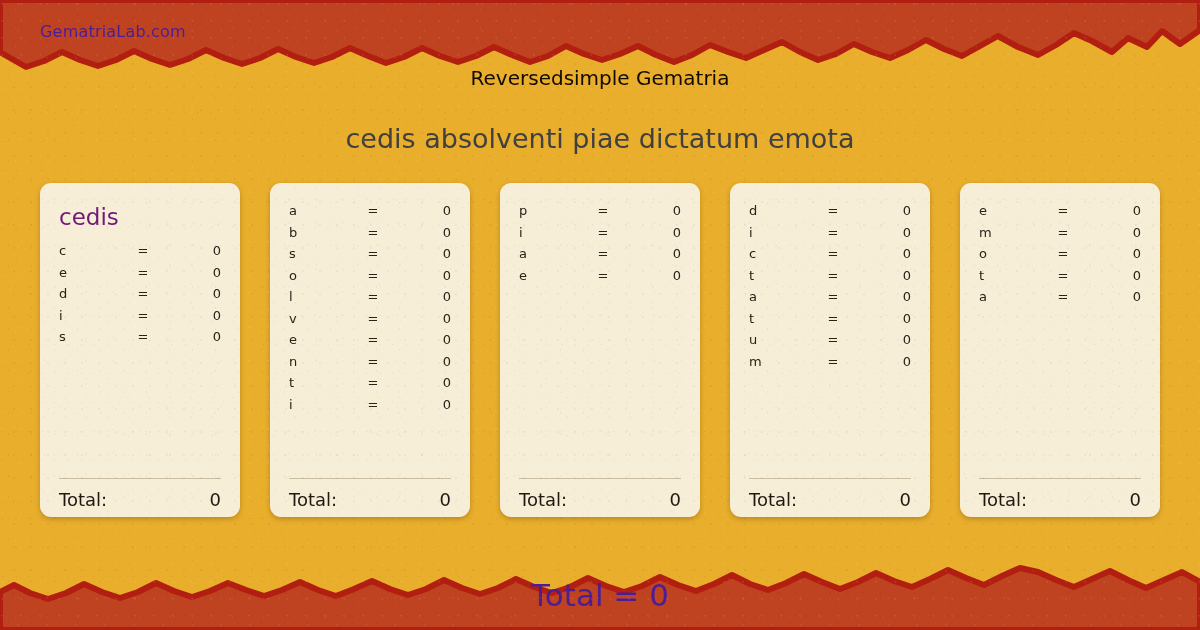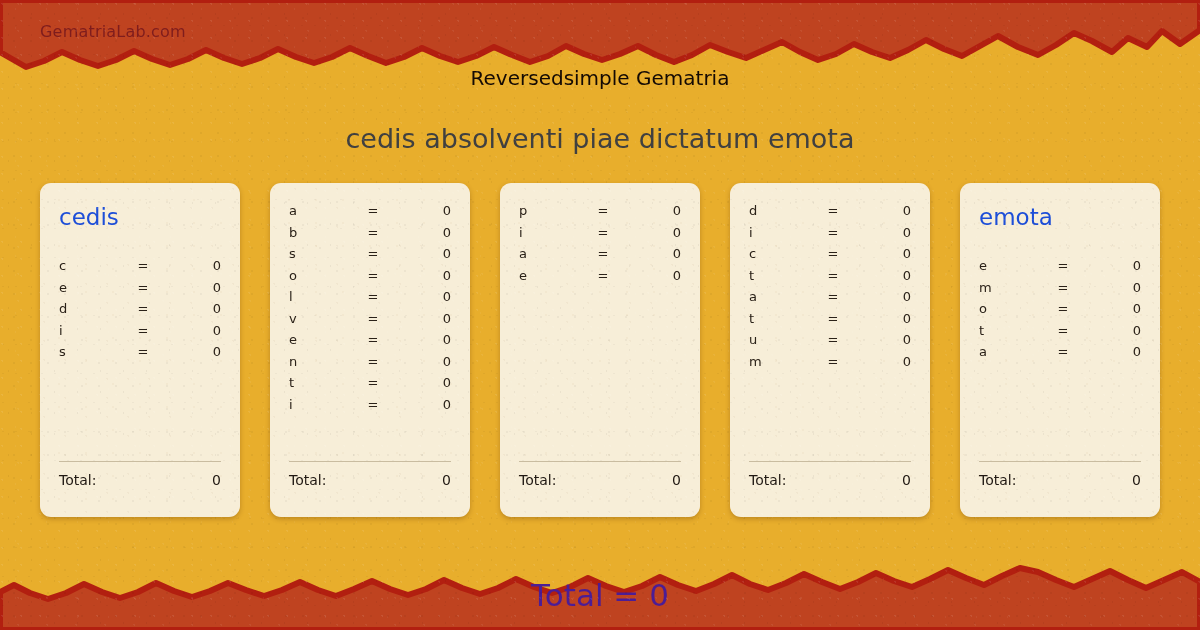--- a/index.html
+++ b/index.html
@@ -51,21 +51,21 @@
   .band svg { display: block; width: 1200px; }
 
   .band-top    { top: 0; }
   .band-bottom { bottom: 0; }
 
   .logo {
     position: absolute;
     left: 40px;
     top: 22px;
     font-size: 16px;
-    color: #7f1d1d;
+    color: #4c1d95;
     letter-spacing: .2px;
     z-index: 12;
     white-space: nowrap;
   }
 
   .footer-total {
     position: absolute;
     left: 0;
     width: 1200px;
     bottom: 17px;
@@ -130,23 +130,23 @@
     pointer-events: none;
     opacity: .25;
     background-image:
       radial-gradient(circle at 20% 30%, rgba(160,120,60,.22) 0 1px, transparent 1px),
       radial-gradient(circle at 70% 75%, rgba(160,120,60,.18) 0 1px, transparent 1px);
     background-size: 21px 19px, 27px 23px;
   }
 
   .card-word {
     font-size: 23px;
-    color: #1d4ed8;
+    color: #701a75;
     line-height: 28px;
-    margin-bottom: 27px;
+    margin-bottom: 12px;
     white-space: nowrap;
   }
 
   .letters { flex: 1 1 auto; }
 
   .letter-row {
     display: flex;
     align-items: baseline;
     height: 21.5px;
     font-size: 13px;
@@ -158,23 +158,23 @@
 
   .divider {
     height: 1px;
     background: #c9bca0;
     margin-bottom: 10px;
   }
 
   .total-row {
     display: flex;
     align-items: baseline;
-    font-size: 14px;
+    font-size: 18px;
     color: #201812;
-    padding-bottom: 29px;
+    padding-bottom: 7px;
   }
   .total-row .total-label { flex: 1 1 auto; text-align: left; }
   .total-row .total-val   { text-align: right; }
 </style>
 </head>
 <body>
 
 <div class="page-bg"></div>
 
 <div class="band band-top">
@@ -367,21 +367,20 @@
           <span class="val">0</span>
         </div>
       </div>
       <div class="divider"></div>
       <div class="total-row">
         <span class="total-label">Total:</span>
         <span class="total-val">0</span>
       </div>
     </div>
     <div class="card">
-      <div class="card-word">emota</div>
       <div class="letters">
         <div class="letter-row">
           <span class="ch">e</span>
           <span class="eq">=</span>
           <span class="val">0</span>
         </div>
         <div class="letter-row">
           <span class="ch">m</span>
           <span class="eq">=</span>
           <span class="val">0</span>

